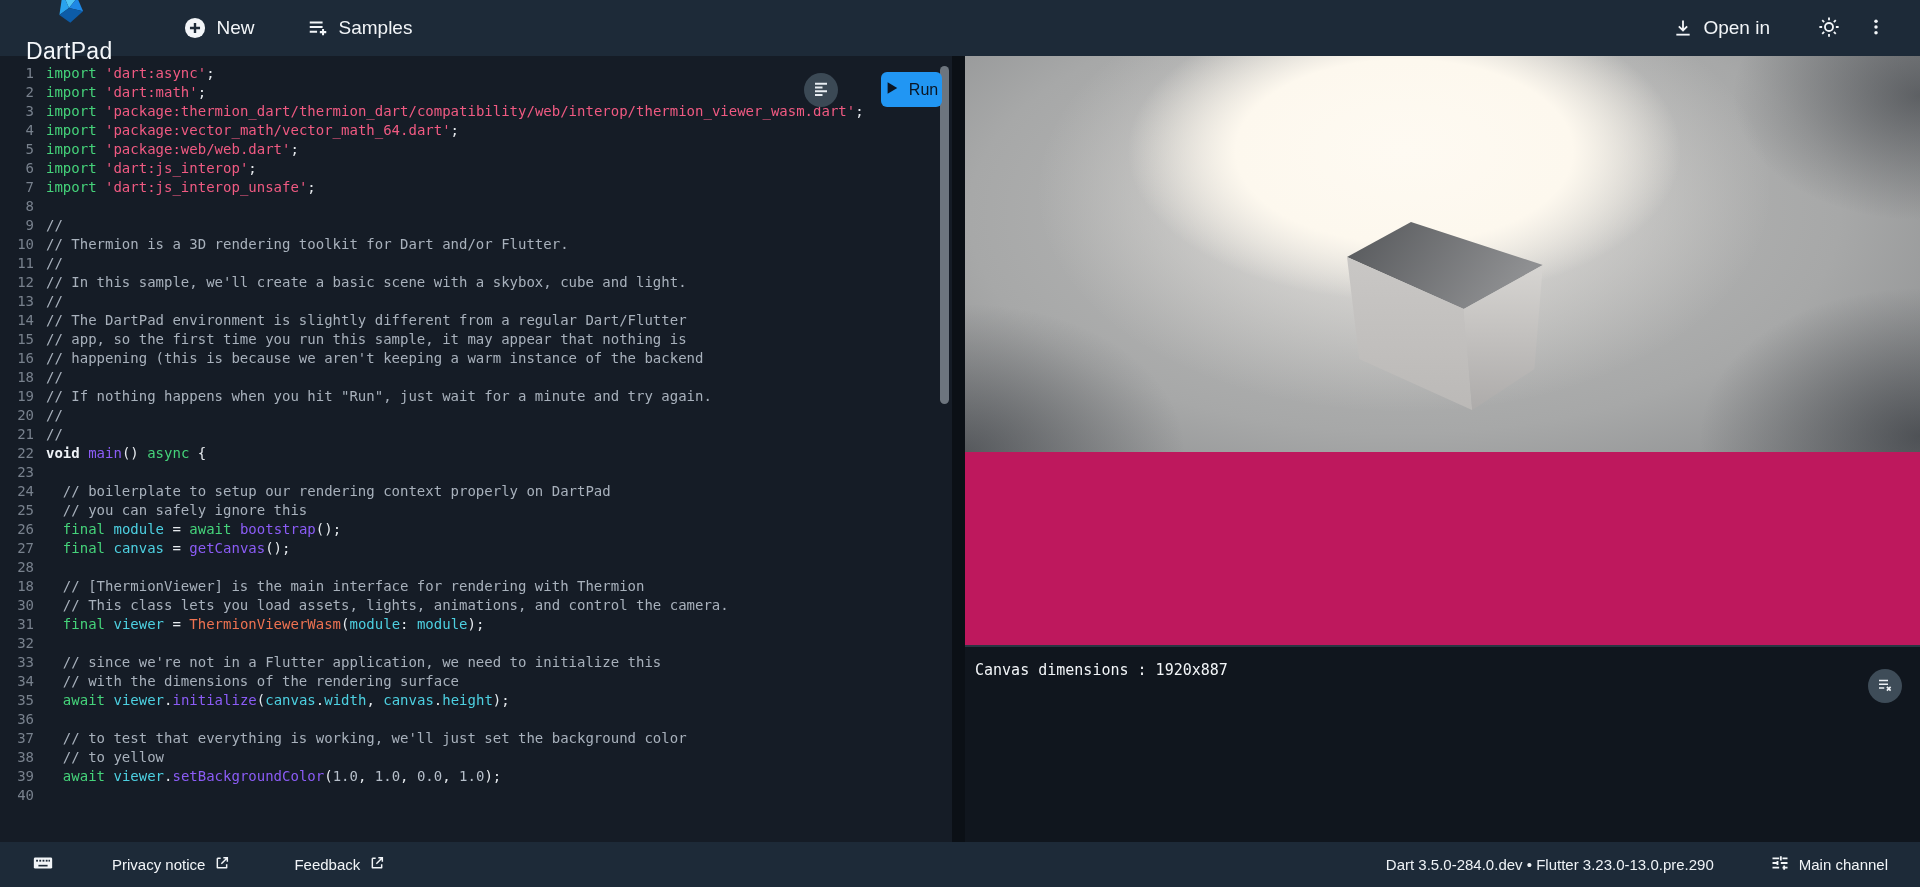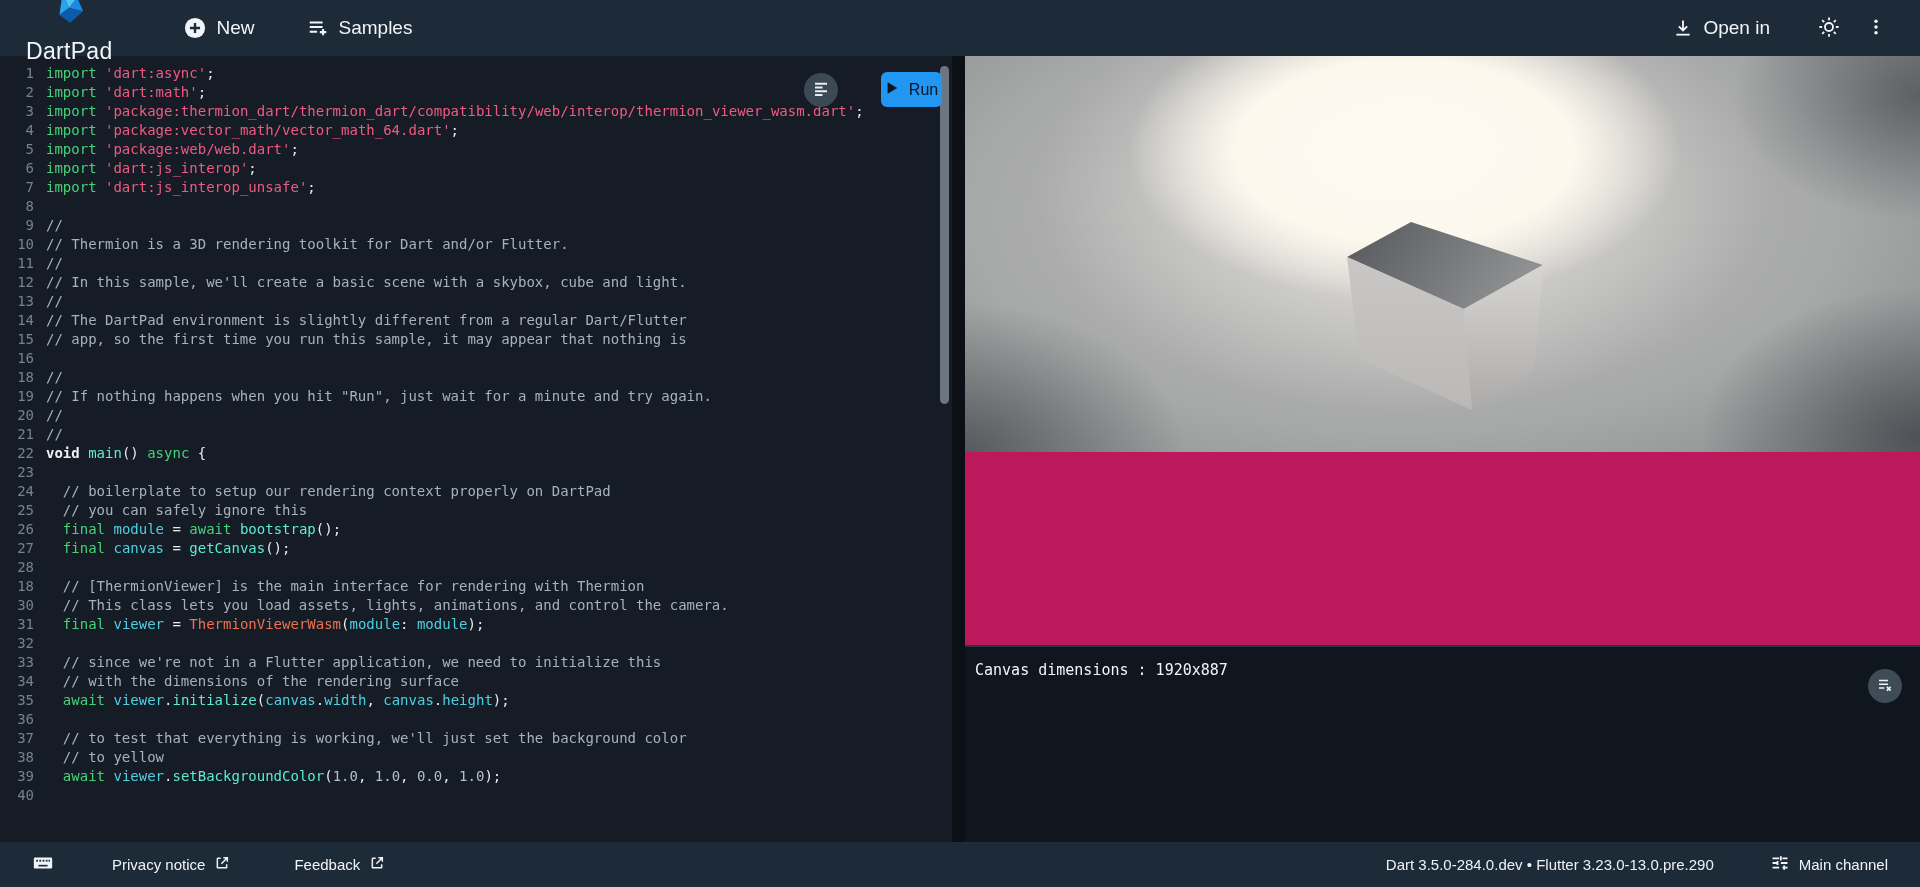--- a/index.html
+++ b/index.html
@@ -22,21 +22,21 @@
 
   
   .editor-pane{position:absolute;left:0;top:56px;width:952px;bottom:45px;background:#151c26;overflow:hidden;}
   .code-area{position:absolute;inset:0;padding-top:8px;font-family:"DejaVu Sans Mono","Liberation Mono",monospace;
     font-size:14px;line-height:19px;}
   .code-line{display:flex;height:19px;white-space:pre;}
   .ln{width:34px;text-align:right;color:#78818d;flex:0 0 34px;margin-right:12px;user-select:none;}
   .code{white-space:pre;}
   .tk-kw{color:#45d37a;}
   .tk-type{color:#eef2f7;font-weight:bold;}
-  .tk-fn{color:#5eead4;}
+  .tk-fn{color:#8b5cf6;}
   .tk-var{color:#4dd0e1;}
   .tk-cls{color:#ee7251;}
   .tk-str{color:#f05a82;}
   .tk-cmt{color:#a8b1bc;}
   .tk-num{color:#b6bfca;}
   .tk-pln{color:#e6eaee;}
   .scroll-thumb{position:absolute;right:3px;top:10px;width:9px;height:338px;border-radius:5px;background:#6d757e;}
   .format-btn{position:absolute;top:17px;right:114px;width:34px;height:34px;border-radius:50%;
     background:#3b4955;border:none;cursor:pointer;display:flex;align-items:center;justify-content:center;}
   .run-btn{position:absolute;top:16px;right:10px;width:61px;height:35px;border-radius:6px;background:#2196f3;
@@ -148,21 +148,21 @@
         <div class="code-line"><span class="ln">6</span><span class="code"><span class="tk-kw">import</span><span class="tk-pln"> </span><span class="tk-str">'dart:js_interop'</span><span class="tk-pln">;</span></span></div>
         <div class="code-line"><span class="ln">7</span><span class="code"><span class="tk-kw">import</span><span class="tk-pln"> </span><span class="tk-str">'dart:js_interop_unsafe'</span><span class="tk-pln">;</span></span></div>
         <div class="code-line"><span class="ln">8</span><span class="code"></span></div>
         <div class="code-line"><span class="ln">9</span><span class="code"><span class="tk-cmt">//</span></span></div>
         <div class="code-line"><span class="ln">10</span><span class="code"><span class="tk-cmt">// Thermion is a 3D rendering toolkit for Dart and/or Flutter.</span></span></div>
         <div class="code-line"><span class="ln">11</span><span class="code"><span class="tk-cmt">//</span></span></div>
         <div class="code-line"><span class="ln">12</span><span class="code"><span class="tk-cmt">// In this sample, we'll create a basic scene with a skybox, cube and light.</span></span></div>
         <div class="code-line"><span class="ln">13</span><span class="code"><span class="tk-cmt">//</span></span></div>
         <div class="code-line"><span class="ln">14</span><span class="code"><span class="tk-cmt">// The DartPad environment is slightly different from a regular Dart/Flutter</span></span></div>
         <div class="code-line"><span class="ln">15</span><span class="code"><span class="tk-cmt">// app, so the first time you run this sample, it may appear that nothing is</span></span></div>
-        <div class="code-line"><span class="ln">16</span></div>
+        <div class="code-line"><span class="ln">16</span><span class="code"><span class="tk-cmt">// happening (this is because we aren't keeping a warm instance of the backend</span></span></div>
         <div class="code-line"><span class="ln">18</span><span class="code"><span class="tk-cmt">//</span></span></div>
         <div class="code-line"><span class="ln">19</span><span class="code"><span class="tk-cmt">// If nothing happens when you hit "Run", just wait for a minute and try again.</span></span></div>
         <div class="code-line"><span class="ln">20</span><span class="code"><span class="tk-cmt">//</span></span></div>
         <div class="code-line"><span class="ln">21</span><span class="code"><span class="tk-cmt">//</span></span></div>
         <div class="code-line"><span class="ln">22</span><span class="code"><span class="tk-type">void</span><span class="tk-pln"> </span><span class="tk-fn">main</span><span class="tk-pln">() </span><span class="tk-kw">async</span><span class="tk-pln"> {</span></span></div>
         <div class="code-line"><span class="ln">23</span><span class="code"></span></div>
         <div class="code-line"><span class="ln">24</span><span class="code"><span class="tk-cmt">  // boilerplate to setup our rendering context properly on DartPad</span></span></div>
         <div class="code-line"><span class="ln">25</span><span class="code"><span class="tk-cmt">  // you can safely ignore this</span></span></div>
         <div class="code-line"><span class="ln">26</span><span class="code"><span class="tk-pln">  </span><span class="tk-kw">final</span><span class="tk-pln"> </span><span class="tk-var">module</span><span class="tk-pln"> = </span><span class="tk-kw">await</span><span class="tk-pln"> </span><span class="tk-fn">bootstrap</span><span class="tk-pln">();</span></span></div>
         <div class="code-line"><span class="ln">27</span><span class="code"><span class="tk-pln">  </span><span class="tk-kw">final</span><span class="tk-pln"> </span><span class="tk-var">canvas</span><span class="tk-pln"> = </span><span class="tk-fn">getCanvas</span><span class="tk-pln">();</span></span></div>

